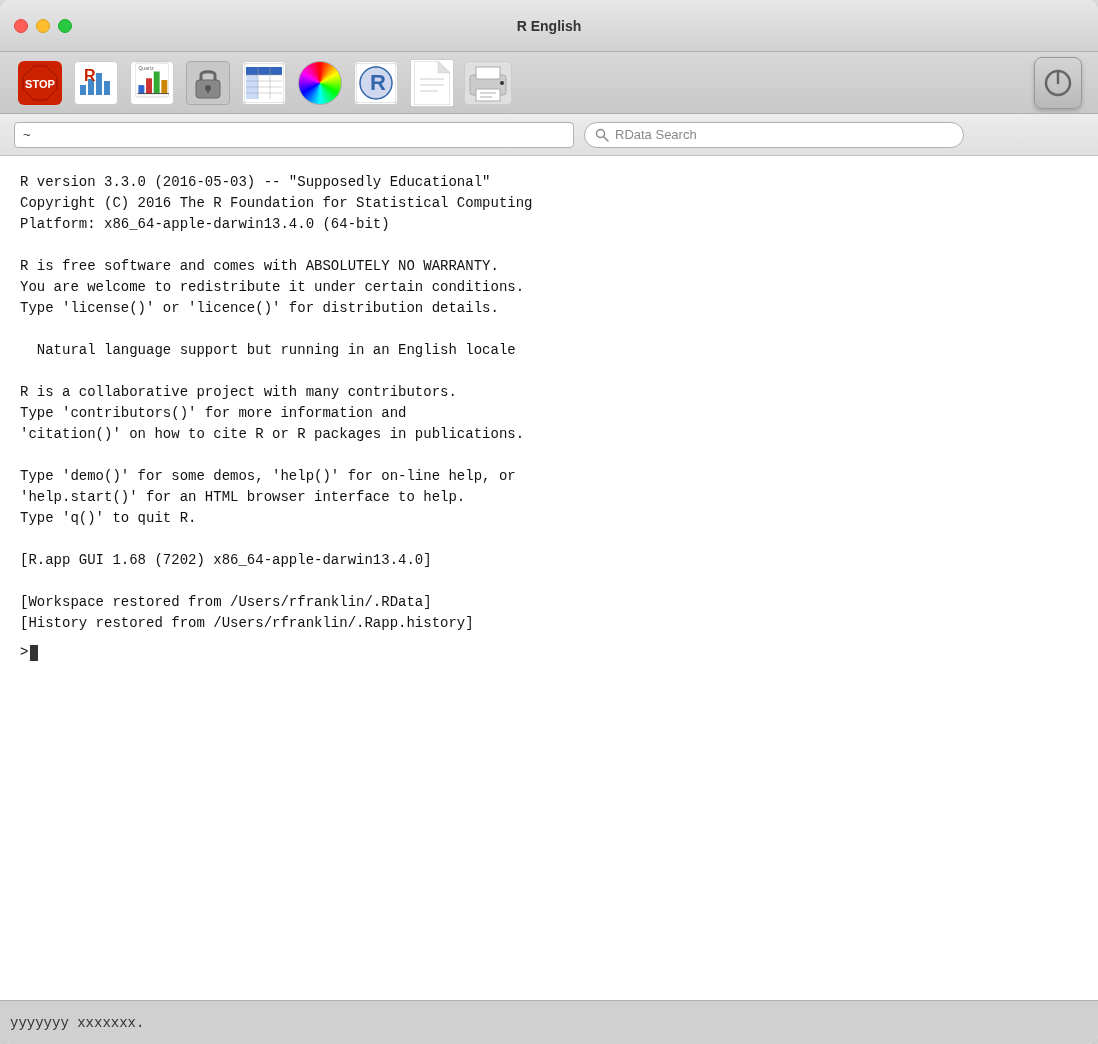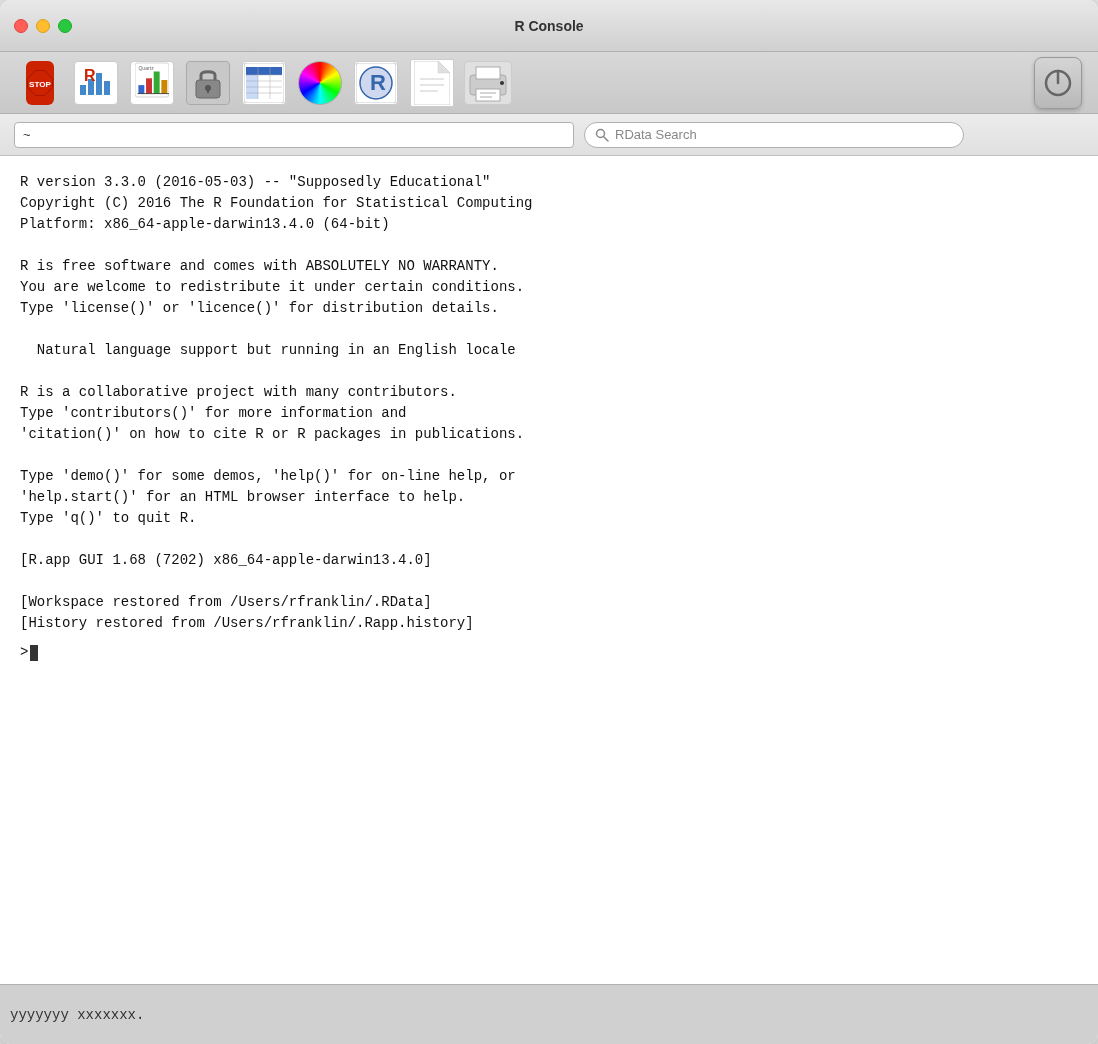--- a/index.html
+++ b/index.html
@@ -79,21 +79,21 @@
       display: flex;
       align-items: center;
       justify-content: center;
       cursor: pointer;
       border-radius: 6px;
       flex-shrink: 0;
     }
 
     
     .btn-stop {
-      width: 28px;
+      width: 44px;
       height: 44px;
       background: #cc2200;
       border-radius: 6px;
       display: flex;
       align-items: center;
       justify-content: center;
       cursor: pointer;
     }
 
     
@@ -295,21 +295,21 @@
       margin-left: 2px;
       animation: blink 1s step-end infinite;
     }
 
     @keyframes blink {
       50% { opacity: 0; }
     }
 
     
     .bottom-bar {
-      height: 60px;
+      height: 44px;
       background: #d0d0d0;
       border-top: 1px solid #b0b0b0;
       flex-shrink: 0;
       display: flex;
       align-items: center;
       padding: 0 10px;
     }
 
     
     svg {
@@ -320,21 +320,21 @@
 <body>
 
 <div class="window">
 
   <div class="title-bar">
     <div class="traffic-lights">
       <div class="traffic-light close"></div>
       <div class="traffic-light minimize"></div>
       <div class="traffic-light maximize"></div>
     </div>
-    <span class="window-title">R Console</span>
+    <span class="window-title">R English</span>
   </div>
 
   <div class="toolbar">
 
     <div class="toolbar-btn">
       <div class="btn-stop">
         <svg width="38" height="38" viewBox="0 0 38 38">
           <polygon points="13,2 25,2 36,13 36,25 25,36 13,36 2,25 2,13" fill="#cc2200" stroke="#991100" stroke-width="1"></polygon>
           <text x="19" y="24" text-anchor="middle" font-size="11" font-weight="bold" fill="white" font-family="Arial">STOP</text>
         </svg>

